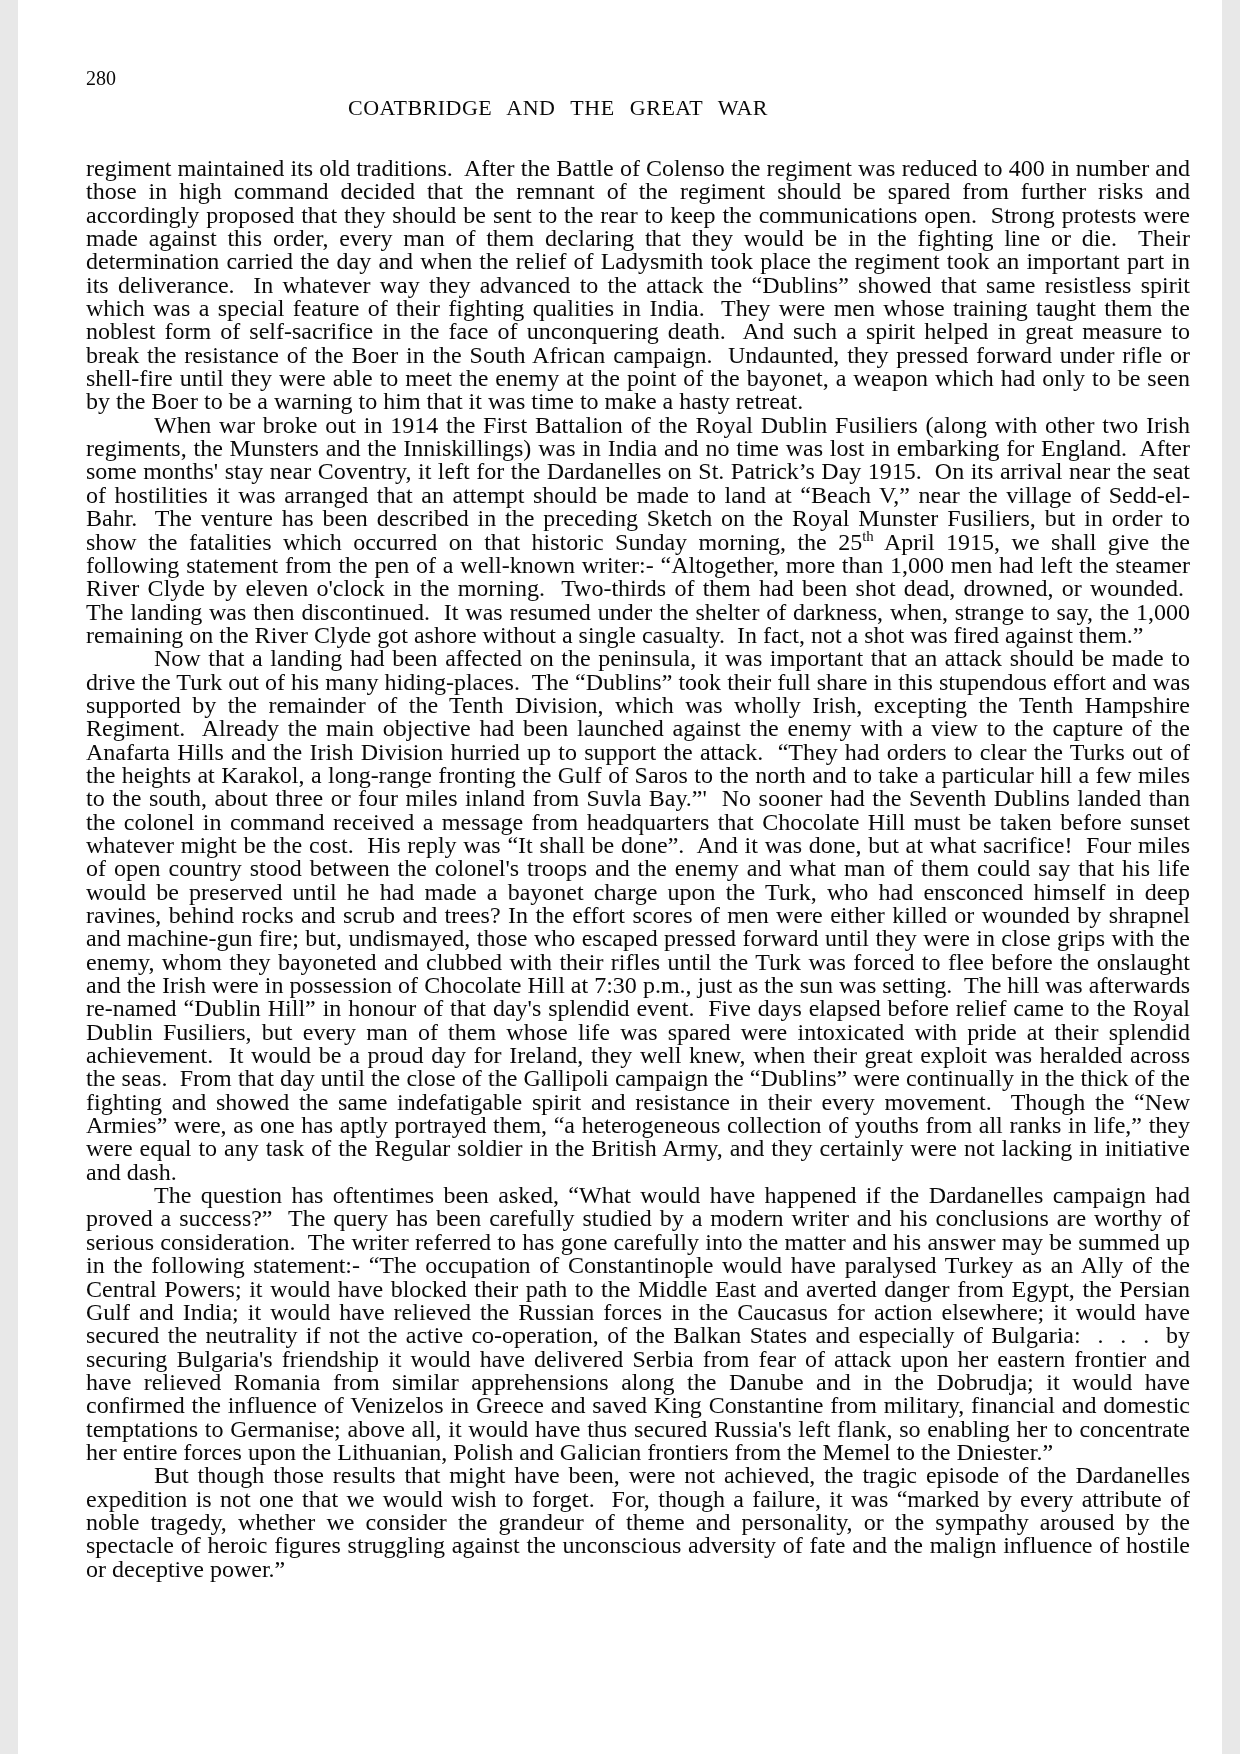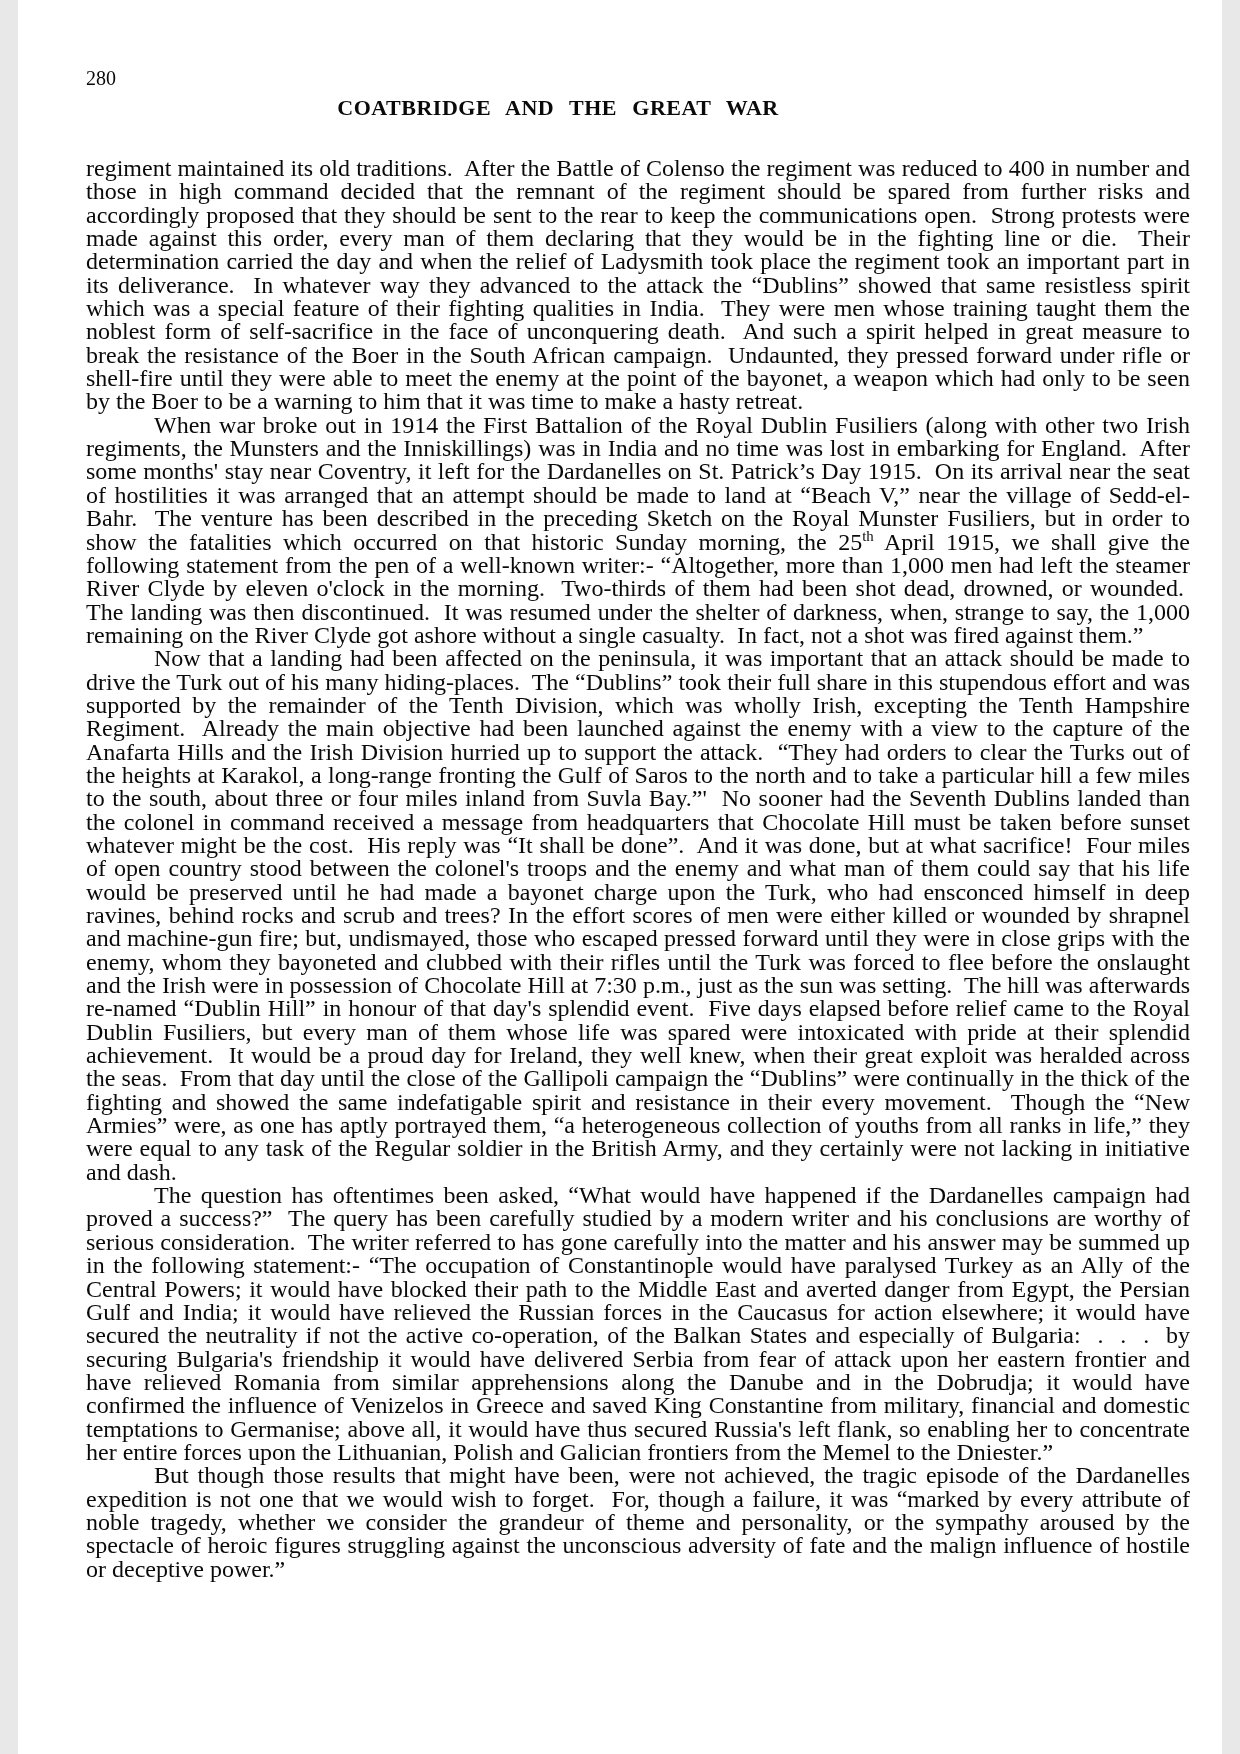--- a/index.html
+++ b/index.html
@@ -25,21 +25,21 @@
     line-height: 24px;
   }
   .page-title {
     position: absolute;
     top: 95px;
     left: 68px;
     right: 192px;              
     margin: 0;
     text-align: center;
     font-size: 22px;
-    font-weight: bold;
+    font-weight: normal;
     letter-spacing: 0.5px;
     word-spacing: 0.42em;
     line-height: 26px;
     white-space: nowrap;
   }
   .page-body {
     position: absolute;
     top: 157px;
     left: 68px;
     width: 1104px;

